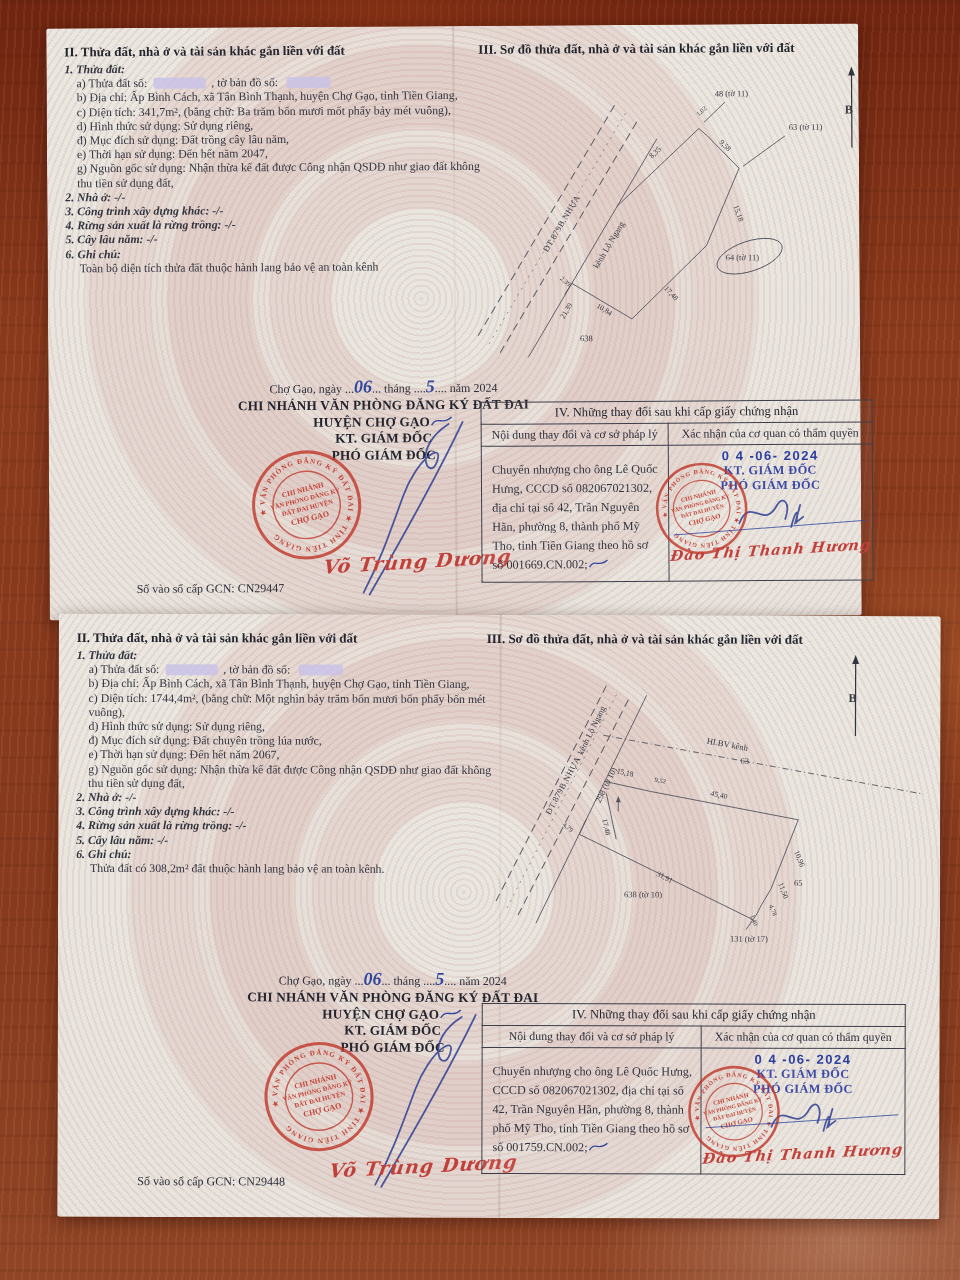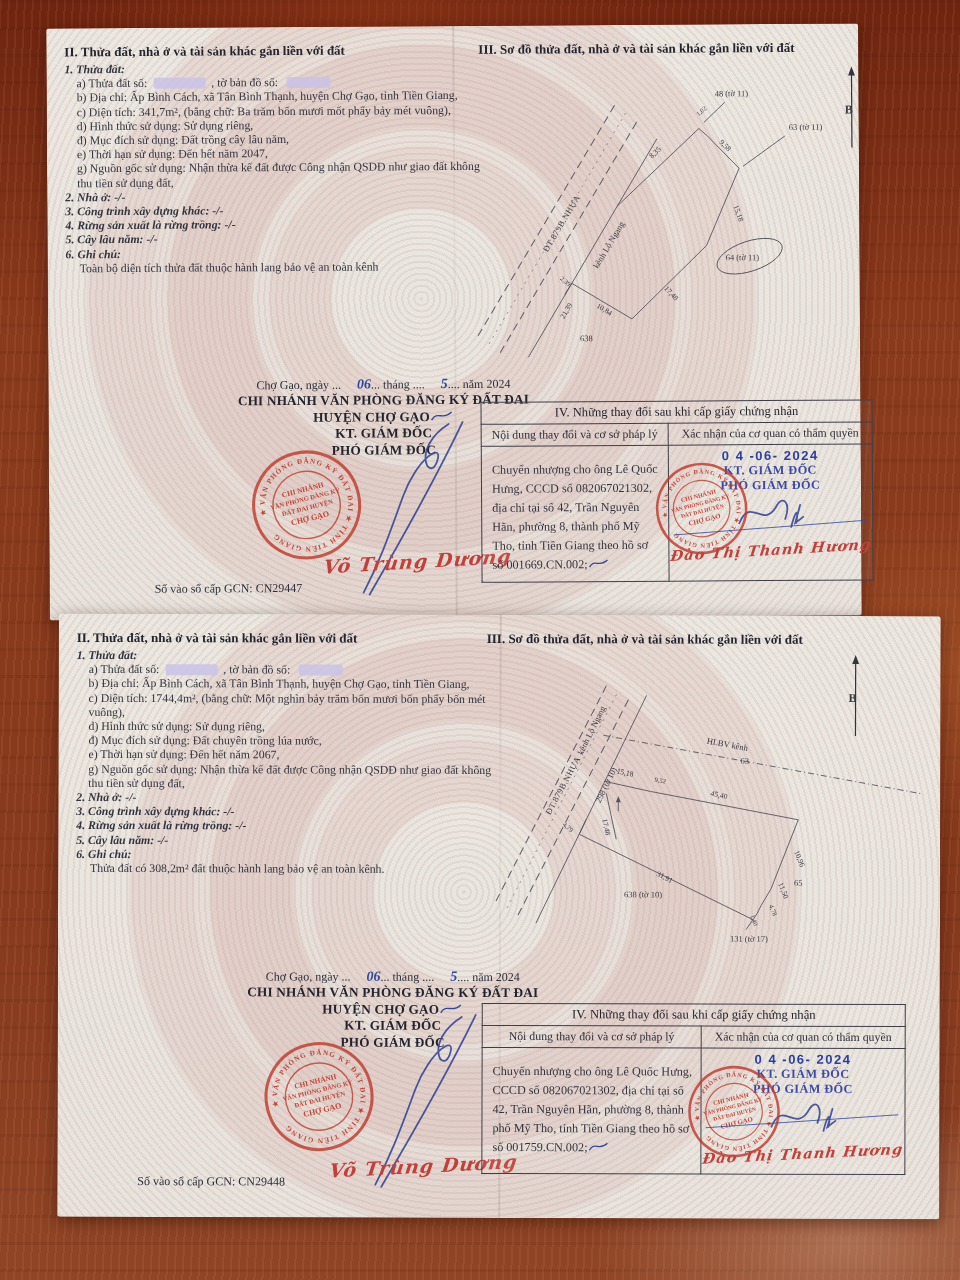--- a/index.html
+++ b/index.html
@@ -30,21 +30,21 @@
   .s2-line{white-space:normal;}
   .s2-line.num{font-weight:700;font-style:italic;margin-left:-12px;}
   .s2-line.sub{margin-left:0;}
   .s2-line.note{margin-left:2px;}
   .num1{font-weight:700;font-style:italic;margin-left:-12px;}
   .redact{display:inline-block;height:11px;border-radius:2px;background:#c9c2e6;opacity:.85;vertical-align:-2px;}
   .r1{width:52px;margin:0 6px;}
   .r2{width:44px;margin-left:8px;}
   .sign-block{position:absolute;text-align:center;width:370px;}
   .date-line{font-size:12px;color:#2e2f3a;}
-  .hand{color:#31479e;font-style:italic;font-weight:700;font-size:14px;margin-left:16px;}
+  .hand{color:#31479e;font-style:italic;font-weight:700;font-size:18px;}
   .office{font-weight:700;font-size:13.2px;line-height:16.5px;color:#23242e;letter-spacing:.2px;}
   .script-name{font-family:"DejaVu Serif",serif;font-style:italic;font-weight:700;color:#c2403a;
     letter-spacing:1px;transform:skewX(-10deg) rotate(-3deg);display:inline-block;}
   .big-name{position:absolute;font-size:19px;width:240px;text-align:center;}
   .gcn{position:absolute;font-size:12px;color:#2e2f3a;}
   .stamp-wrap{position:absolute;transform:rotate(-14deg);opacity:.92;}
   .sig-wrap{position:absolute;}
   .iv-table{position:absolute;border-collapse:collapse;background:rgba(255,255,255,.06);}
   .iv-table td,.iv-table th{border:1.3px solid #3e3e48;font-weight:400;}
   .iv-title{font-weight:700;font-size:12.6px;text-align:center;padding:3px 2px;color:#23242e;}
@@ -153,21 +153,21 @@
 
     <div class="sig-wrap" style="left:292px;top:392px;">
       <svg width="130" height="180" viewBox="0 0 130 180">
         <path class="sigpath" d="M108,6 C70,30 88,64 96,44 C104,22 76,40 62,78 C50,110 40,140 22,174"></path>
         <path class="sigpath" d="M122,4 C95,60 55,130 28,176"></path>
       </svg>
     </div>
 
     <div class="big-name" style="left:248px;top:524px;"><span class="script-name">Võ Trùng Dương</span></div>
 
-    <div class="gcn" style="left:105px;top:554px;"><span>Số vào sổ cấp GCN:</span> <span>CN29447</span></div>
+    <div class="gcn" style="left:87px;top:554px;"><span>Số vào sổ cấp GCN:</span> <span>CN29447</span></div>
 
     <table class="iv-table" style="left:432px;top:376px;width:392px;">
       <tbody>
           <tr>
             <td class="iv-title" colspan="2">IV. Những thay đổi sau khi cấp giấy chứng nhận</td>
           </tr>
       <tr>
         <td class="iv-colhead" style="width:252px;">Nội dung thay đổi và cơ sở pháp lý</td>
         <td class="iv-colhead">Xác nhận của cơ quan có thẩm quyền</td>
       </tr>

